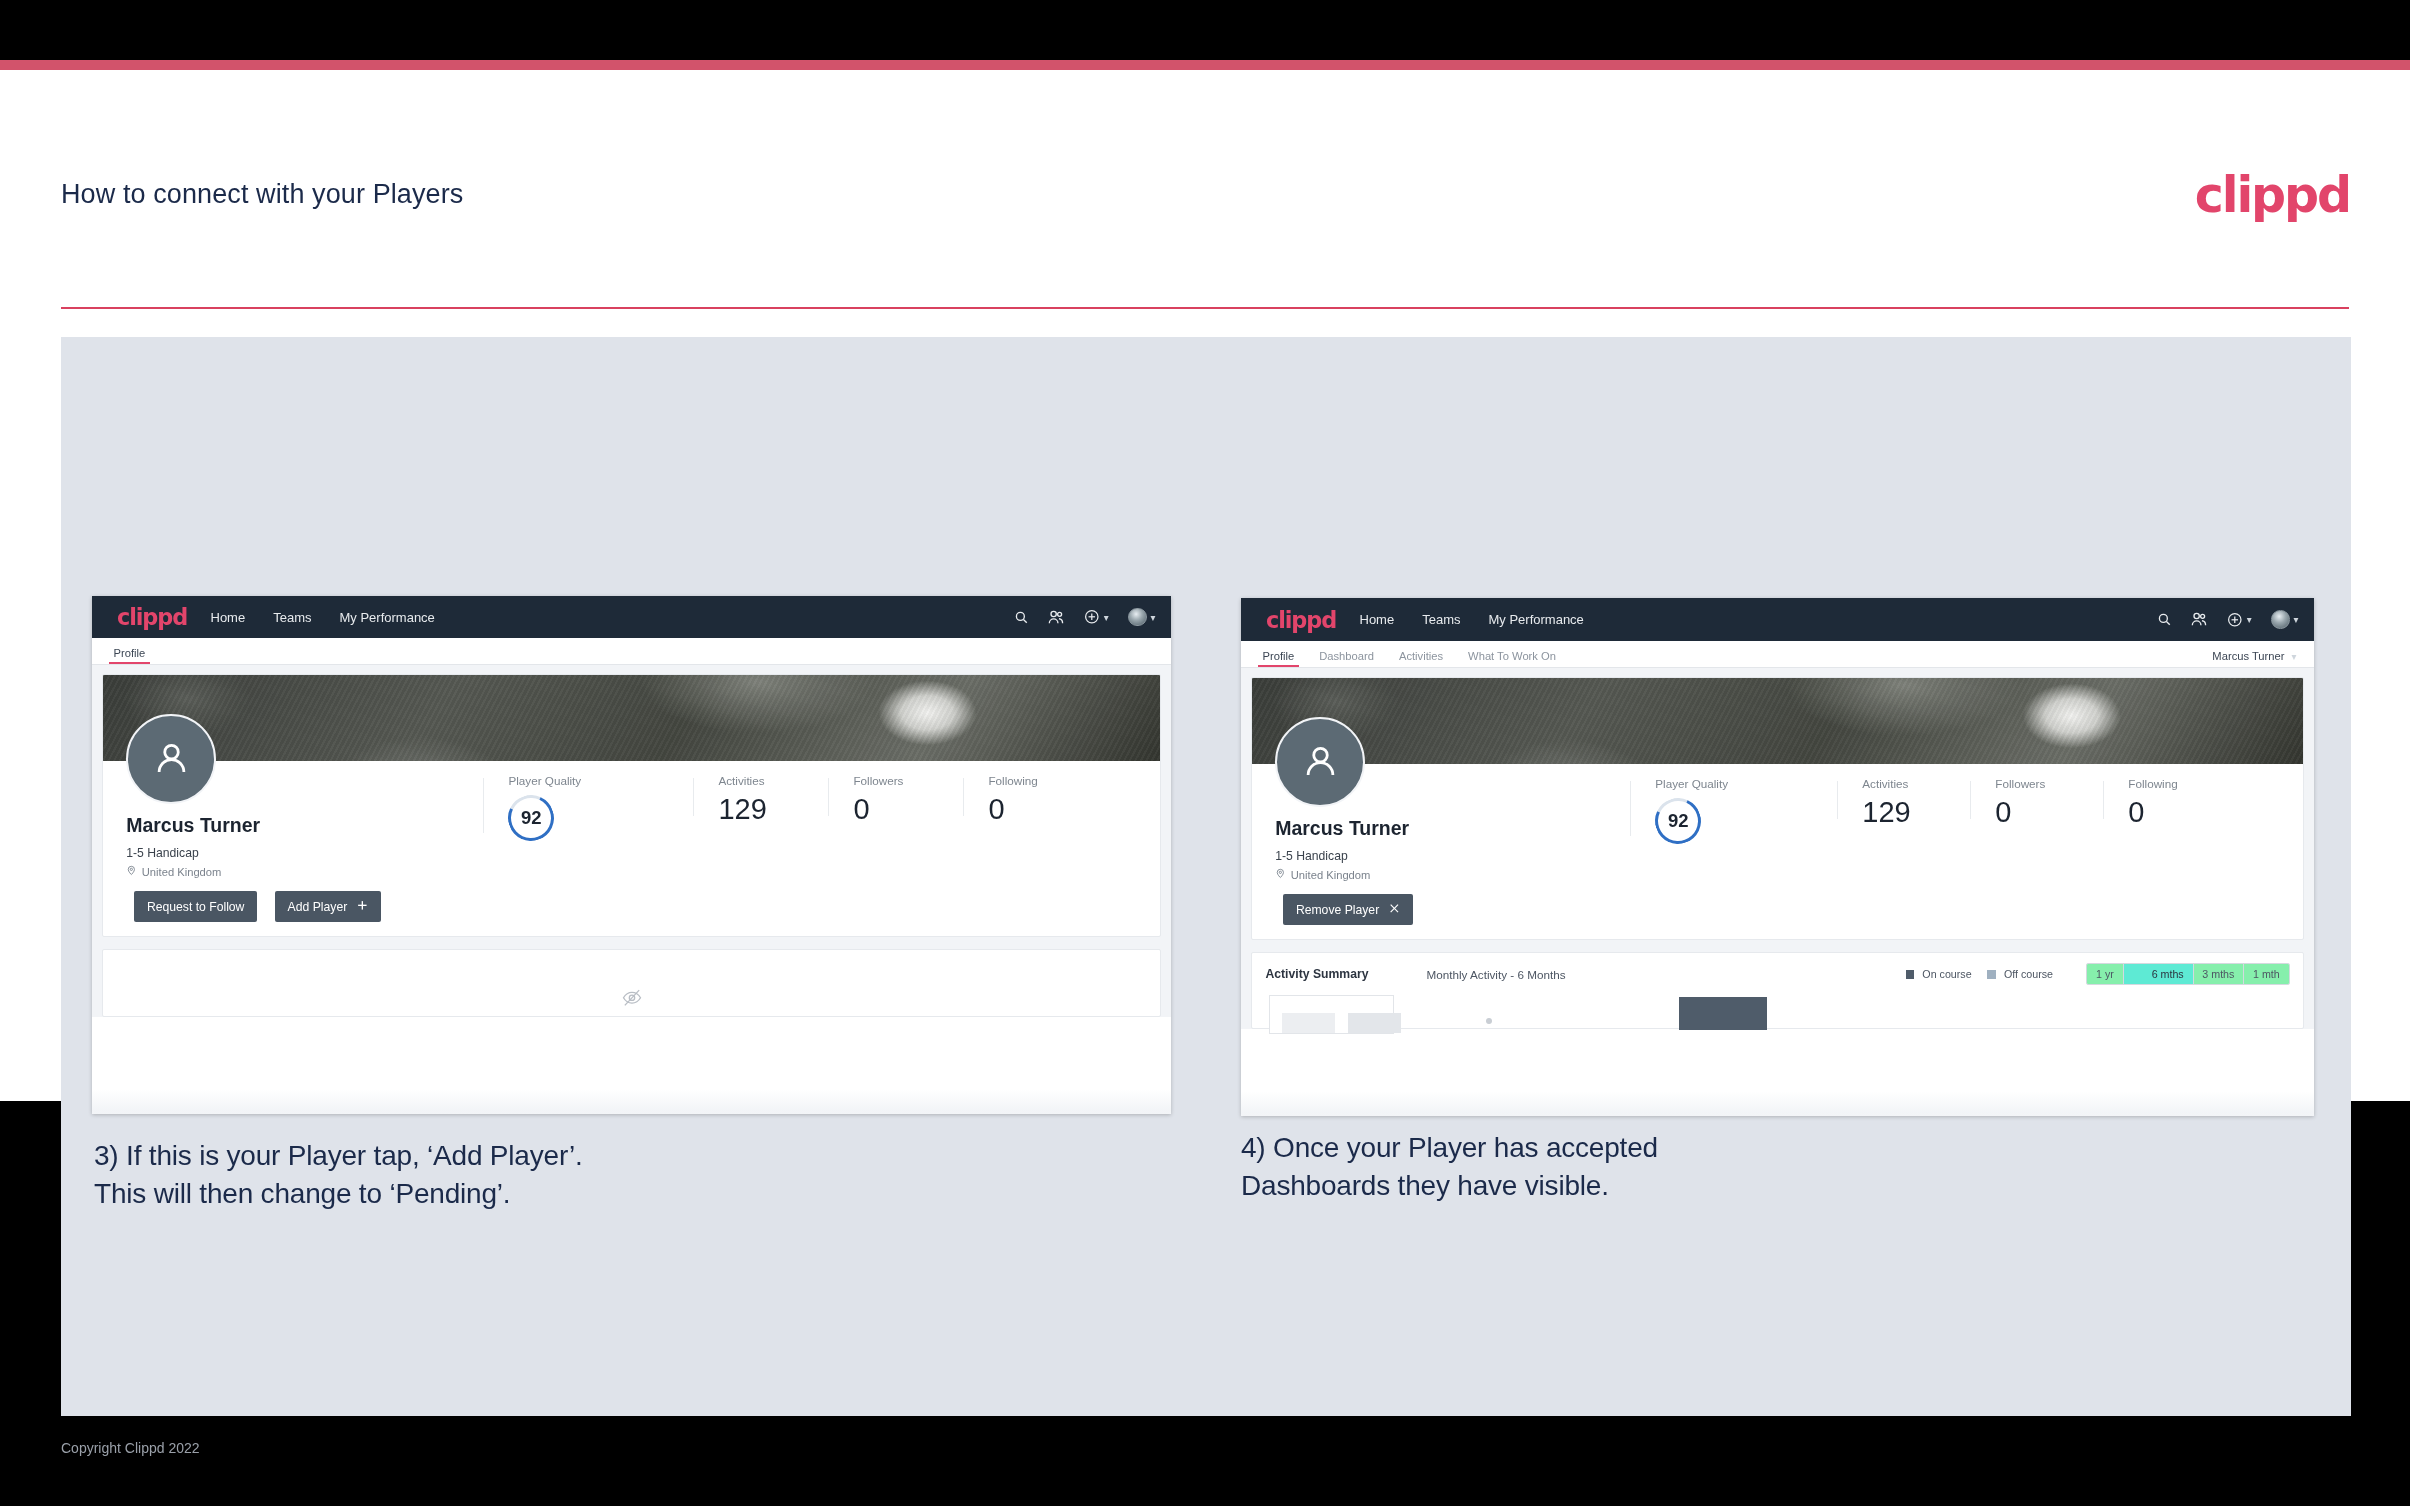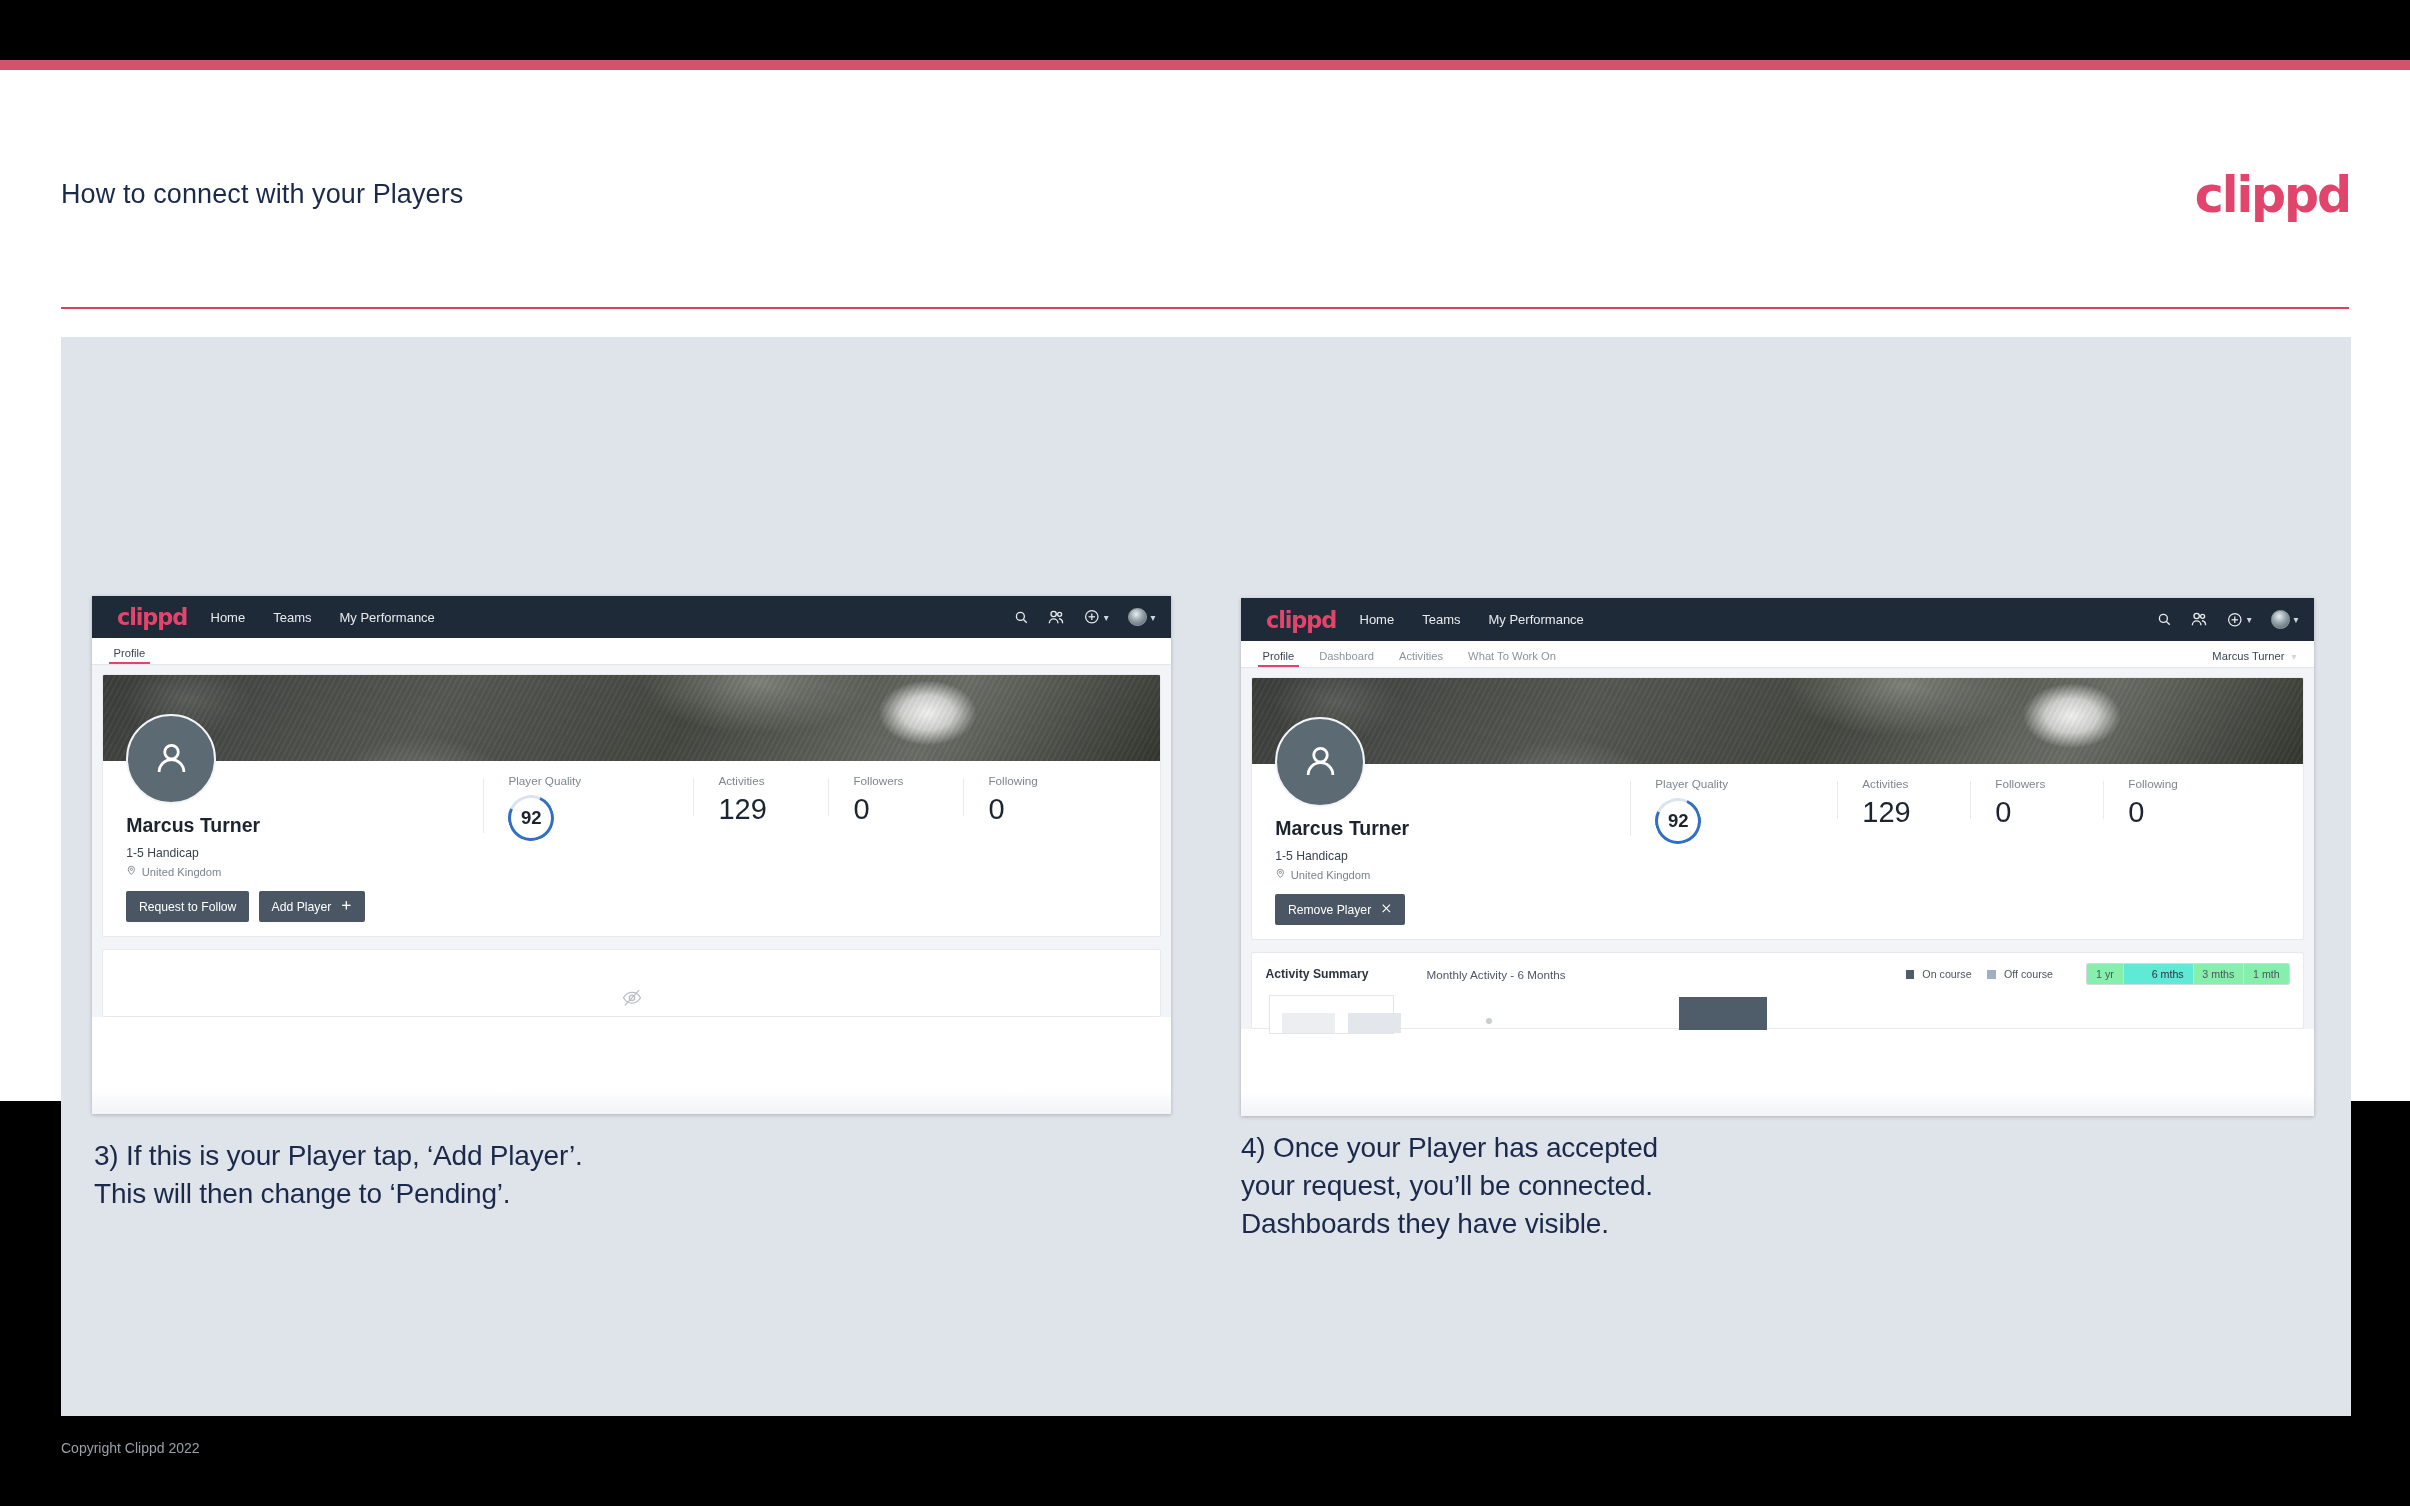--- a/index.html
+++ b/index.html
@@ -139,20 +139,21 @@
   .avatar-big.rt { width:90px; height:90px; }
 
   .pname { font-size:19.5px; font-weight:bold; color:#1c2430; margin-top:53px; }
   .phcp  { font-size:12.2px; color:#3a424c; margin-top:8.8px; }
   .ploc  { font-size:11.2px; color:#7b838d; margin-top:5.9px; display:flex; align-items:center; gap:4.9px; }
   .btn-row { margin-top:12.7px; display:flex; gap:9.8px; }
   .btn {
     background:#4a5663; color:#fff; font-size:12.2px;
     padding:7.8px 12.7px; border-radius:2px; display:flex; align-items:center; gap:8.8px;
     white-space:nowrap;
+    margin-left:8px;
   }
 
   .stats { flex:1; display:flex; align-items:flex-start; padding-top:13.7px; }
   .stat { padding:0 0 0 25px; position:relative; }
   .stat:before {
     content:""; position:absolute; left:0; top:3.9px; bottom:7.8px; width:1px; background:#e8ebee;
   }
   .stat-label { font-size:11.7px; color:#7e868f; margin-bottom:7.8px; white-space:nowrap; }
   .stat-val { font-size:29px; color:#1c2430; font-weight:400; line-height:1; }
   .ring {
@@ -491,21 +492,20 @@
         <div class="shot-fade"></div>
       </div>
 
       <div class="caption cap-left">
         <div>3) If this is your Player tap, ‘Add Player’.</div>
         <div>This will then change to ‘Pending’.</div>
       </div>
 
       <div class="caption cap-right">
         <div>4) Once your Player has accepted</div>
-        <div>your request, you’ll be connected.</div>
         <div>Dashboards they have visible.</div>
       </div>
 
     </div>
 
     <div class="footer">Copyright Clippd 2022</div>
 
   </div>
 </div>
 

